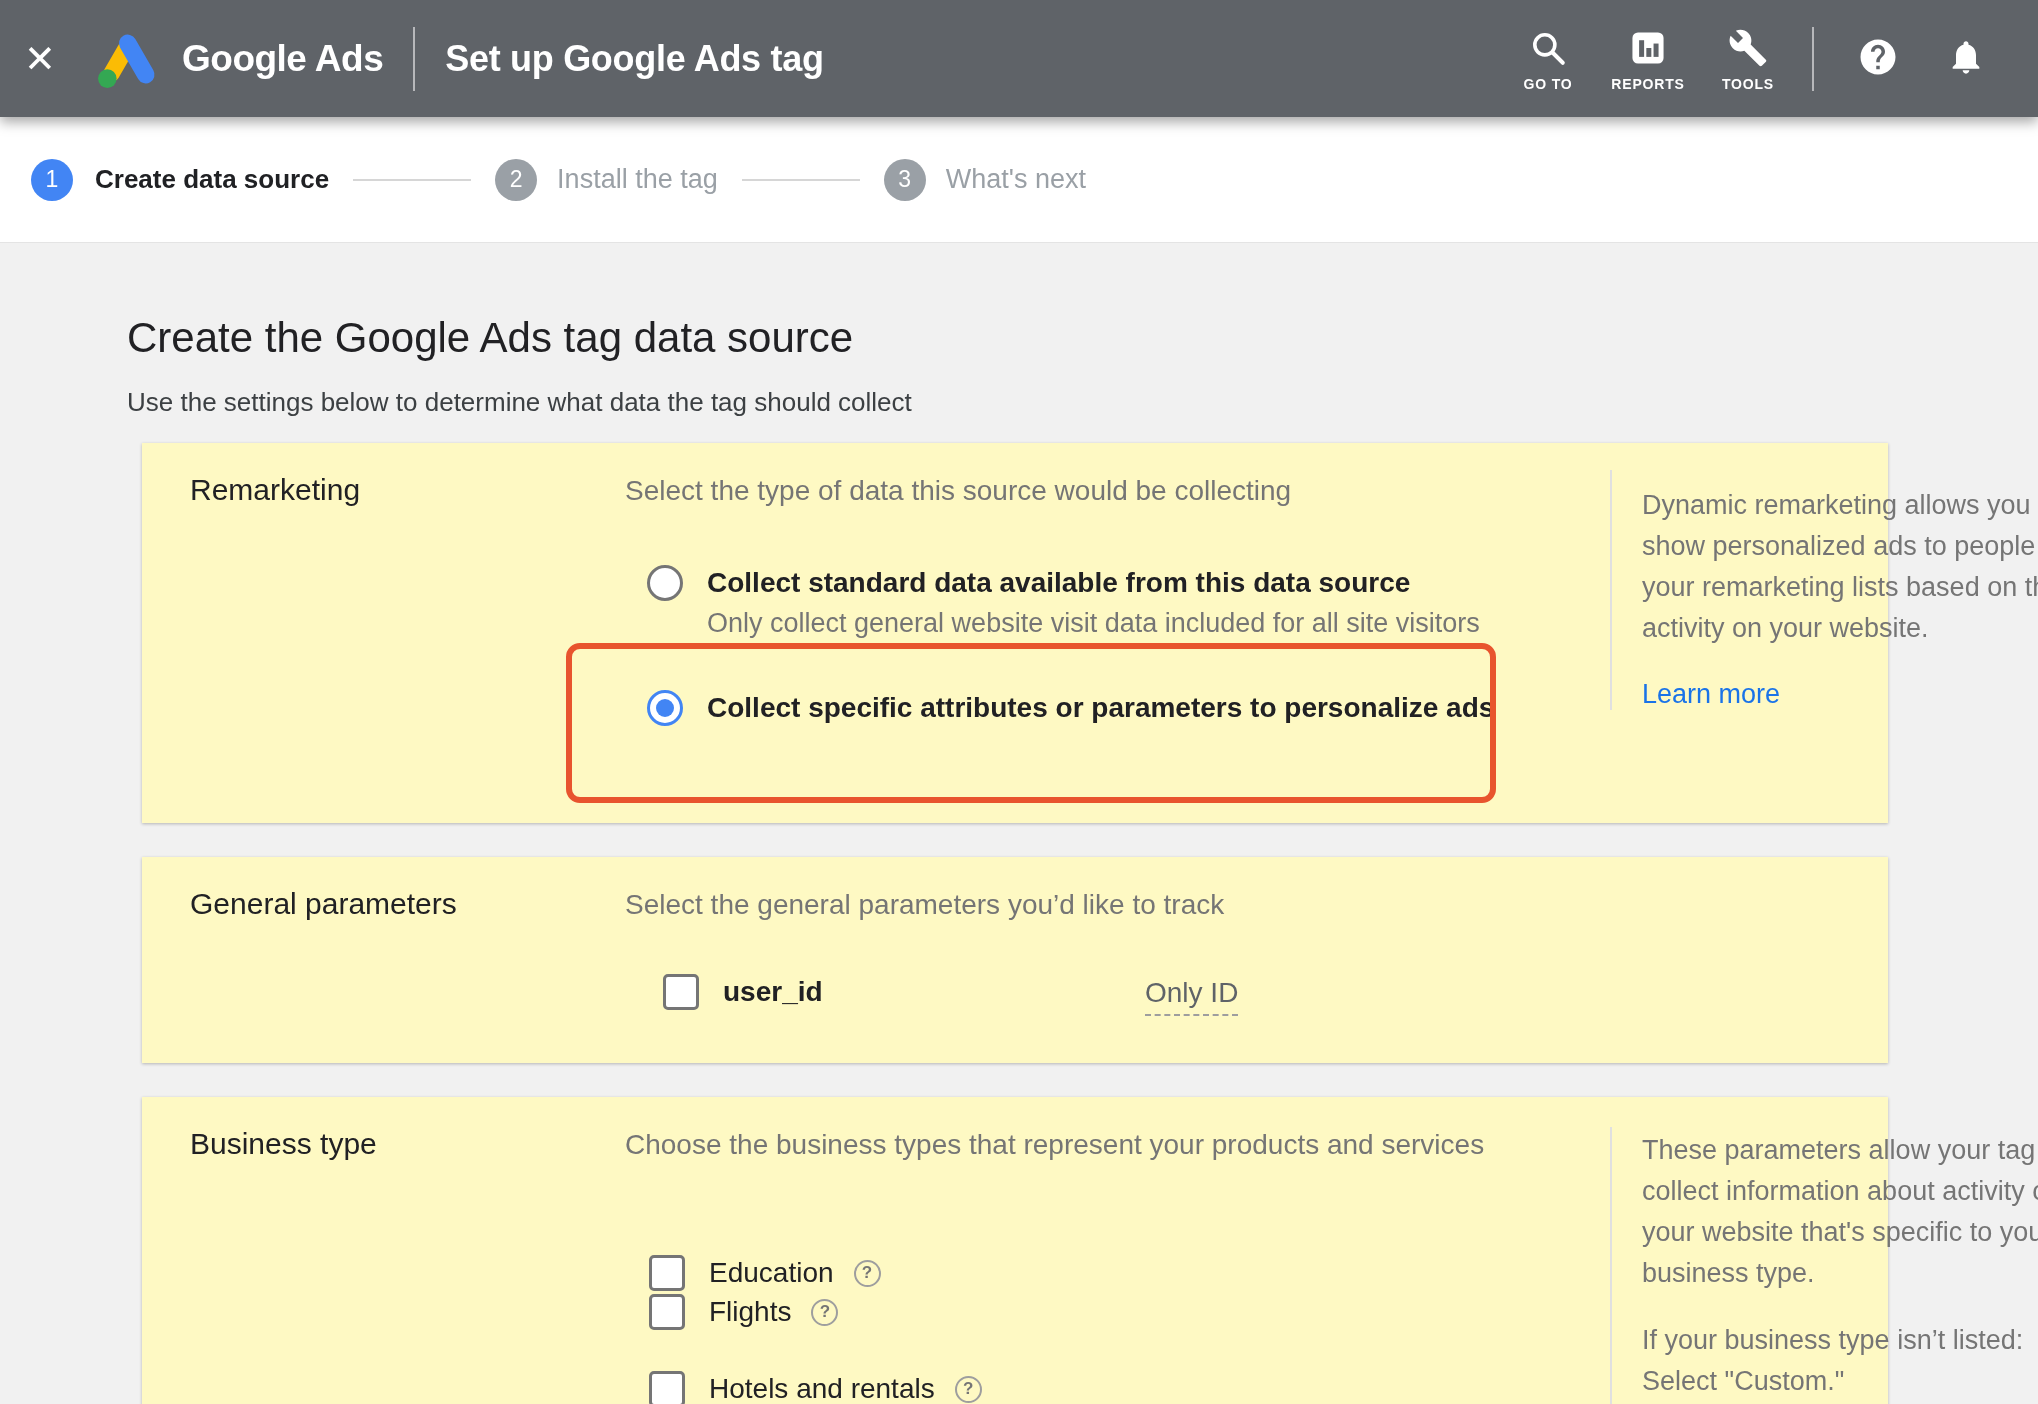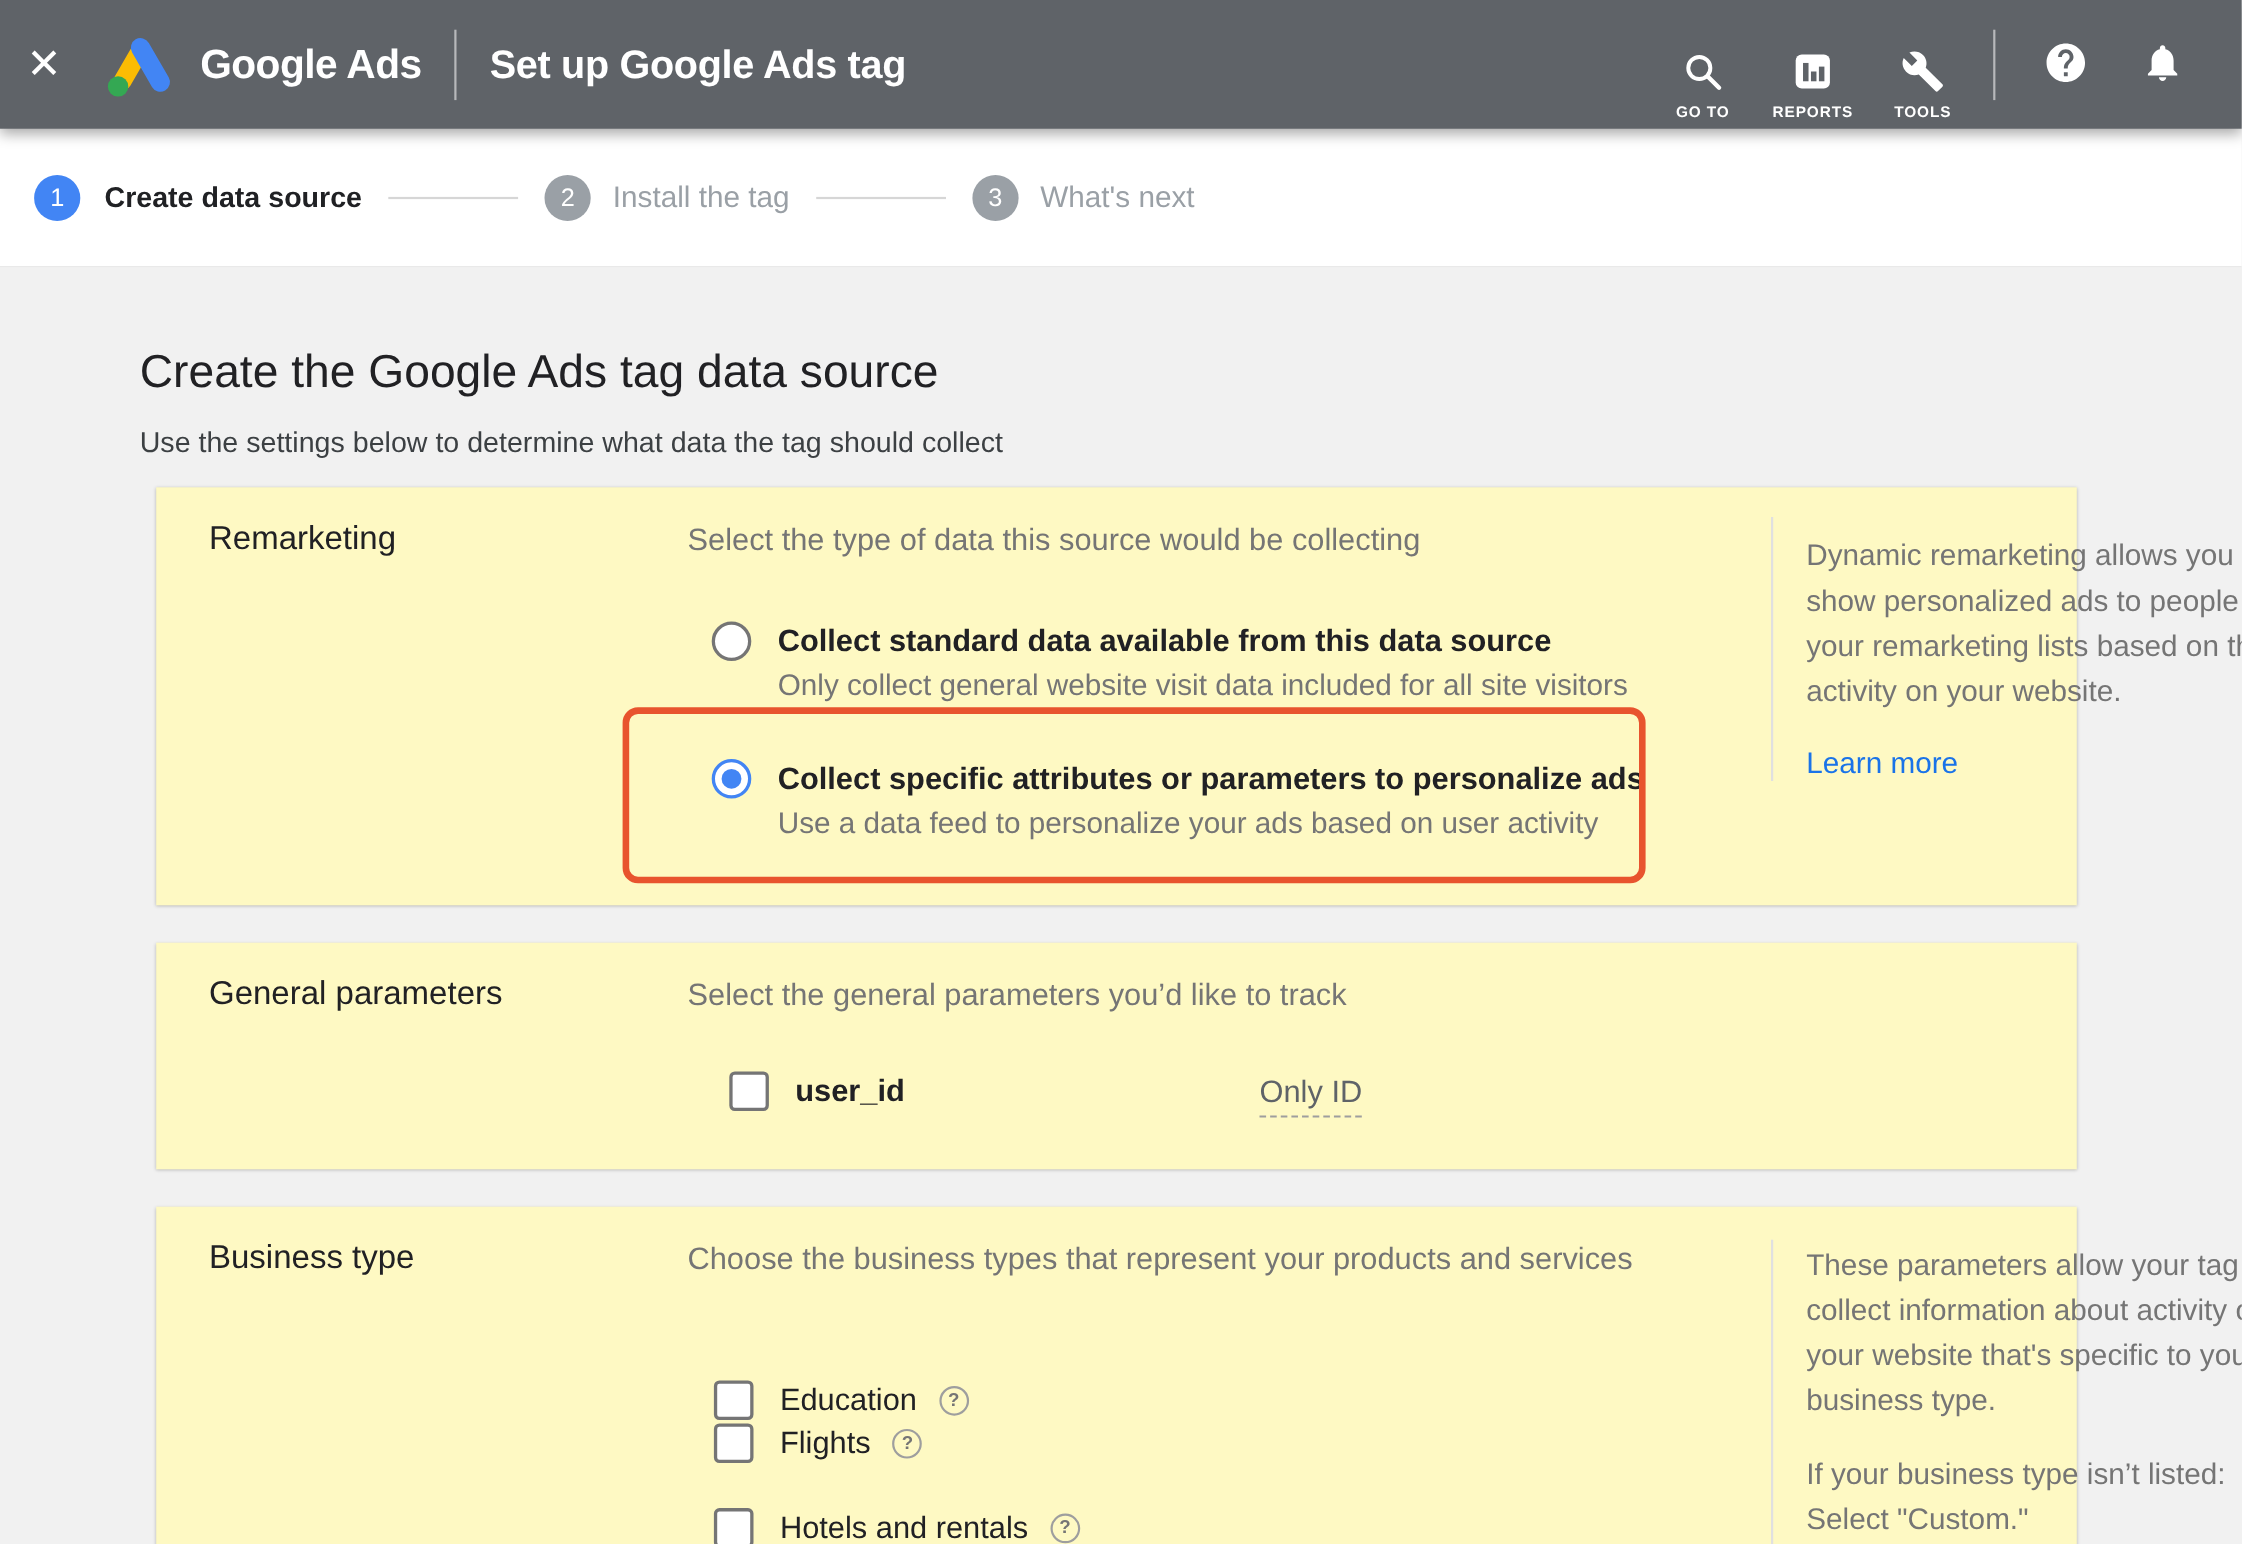--- a/index.html
+++ b/index.html
@@ -22,21 +22,21 @@
     color:#fff; font-size:38px; line-height:60px; text-align:center; cursor:pointer;
     font-family:"Liberation Sans", sans-serif;
   }
   .logo { margin-left:26px; flex:0 0 auto; }
   .brand { color:#fff; font-size:37px; font-weight:600; margin-left:20px; letter-spacing:-0.5px; }
   .hdr-divider { width:2px; height:64px; background:rgba(255,255,255,.55); margin:0 30px; }
   .hdr-title { color:#fff; font-size:36px; font-weight:600; letter-spacing:-0.3px; }
   .hdr-spacer { flex:1; }
   .nav-item {
     width:100px; height:100px; display:flex; flex-direction:column;
-    align-items:center; justify-content:flex-end; cursor:pointer; color:#fff;
+    align-items:center; justify-content:center; cursor:pointer; color:#fff;
   }
   .nav-item .nav-ic { height:44px; display:flex; align-items:center; }
   .nav-item .nav-label { font-size:14px; letter-spacing:.8px; margin-top:6px; font-weight:600; }
   .hdr-divider2 { width:2px; height:64px; background:rgba(255,255,255,.55); margin:0 10px 0 14px; }
   .icon-btn {
     width:64px; height:64px; display:flex; align-items:center; justify-content:center;
     cursor:pointer; background:transparent; border:none;
   }
   .icon-btn.help-btn { margin-left:22px; }
   .icon-btn.bell-btn { margin-left:24px; margin-right:40px; }
@@ -210,21 +210,20 @@
       <span class="texts">
         <span class="option-title" style="display:block;">Collect standard data available from this data source</span>
         <span class="option-sub" style="display:block;">Only collect general website visit data included for all site visitors</span>
       </span>
     </div>
 
     <div class="option-row" style="top:247px;">
       <span class="radio checked"></span>
       <span class="texts">
         <span class="option-title" style="display:block;">Collect specific attributes or parameters to personalize ads</span>
-        <span class="option-sub" style="display:block;">Use a data feed to personalize your ads based on user activity</span>
       </span>
     </div>
 
     <div class="highlight-box"></div>
 
     <div class="side-divider" style="left:1468px; top:27px; height:240px;"></div>
     <div class="side-help" style="top:42px;">
       <p>Dynamic remarketing allows you to show personalized ads to people on your remarketing lists based on their activity on your website.</p>
       <a class="learn-more">Learn more</a>
     </div>

